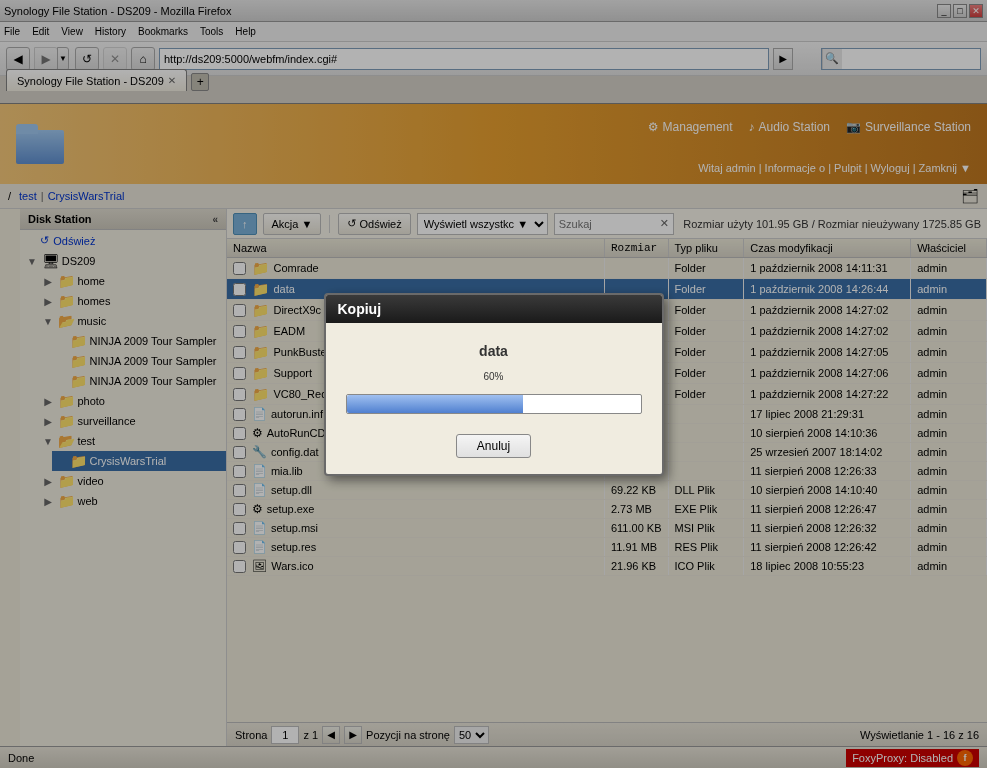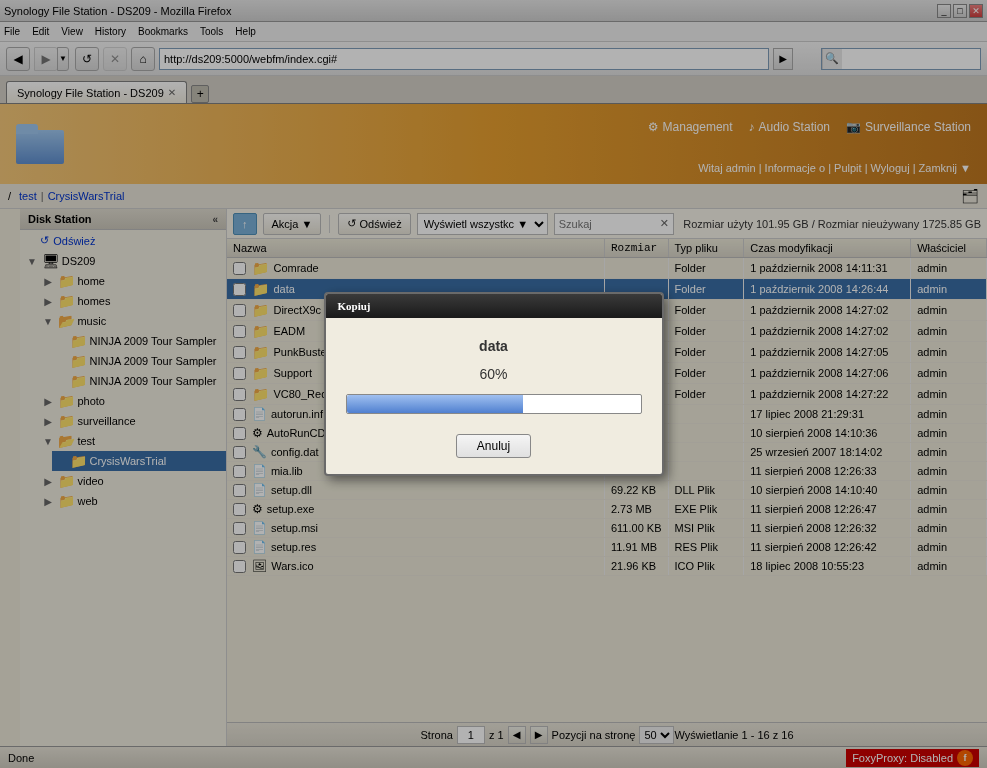--- a/index.html
+++ b/index.html
@@ -70,21 +70,21 @@
     .search-box input {
       border: none; outline: none; font-size: 11px; width: 130px; padding: 0 4px;
     }
     .search-icon-btn { width: 20px; height: 100%; background: #e8e8e8; border-left: 1px solid #ccc; display: flex; align-items: center; justify-content: center; cursor: pointer; font-size: 11px; }
 
     
     .tab-bar {
       background: #d4d0c8;
       display: flex;
       align-items: flex-end;
-      padding: 4px 6px 0;
+      padding: 4px 6px 12px;
       height: 28px;
       border-bottom: 1px solid #808080;
     }
     .tab {
       background: linear-gradient(to bottom, #e8e4d8, #d4d0c4);
       border: 1px solid #808080;
       border-bottom: none;
       padding: 2px 10px;
       font-size: 11px;
       display: flex; align-items: center; gap: 4px;
@@ -250,21 +250,21 @@
     }
     .file-table tr.selected td { background: #3a6ea5; color: white; }
     .file-name-cell { display: flex; align-items: center; gap: 4px; }
     .file-scroll { overflow-y: auto; flex: 1; }
 
     
     .status-bar {
       background: linear-gradient(to bottom, #e8e4d8, #d8d4c8);
       border-top: 1px solid #bbb;
       height: 24px;
-      display: flex; align-items: center; justify-content: center;
+      display: flex; align-items: center; justify-content: space-between;
       padding: 0 8px;
       font-size: 11px;
     }
     .pagination { display: flex; align-items: center; gap: 4px; }
     .page-input { width: 28px; height: 18px; border: 1px solid #bbb; text-align: center; font-size: 11px; }
     .page-nav-btn { width: 18px; height: 18px; background: linear-gradient(to bottom, #f0f0e8, #d8d4c8); border: 1px solid #bbb; font-size: 10px; cursor: pointer; display: flex; align-items: center; justify-content: center; }
     .per-page-select { height: 18px; font-size: 11px; border: 1px solid #bbb; }
 
     
     .browser-status {
@@ -293,31 +293,30 @@
       background: #f0ece0;
       border: 2px solid #6a6a6a;
       border-radius: 4px;
       width: 340px;
       box-shadow: 4px 4px 12px rgba(0,0,0,0.5);
     }
     .modal-title-bar {
       background: linear-gradient(to bottom, #3a3a3a, #1a1a1a);
       color: white;
       padding: 6px 12px;
-      font-size: 11px;
+      font-size: 14px;
       font-weight: bold;
       border-radius: 2px 2px 0 0;
-      font-family: Liberation Serif, serif;
     }
     .modal-body {
       padding: 20px;
       display: flex; flex-direction: column; align-items: center; gap: 12px;
     }
     .modal-filename { font-size: 14px; font-weight: bold; color: #333; }
-    .modal-percent { font-size: 14px; color: #333; text-align: center; }
+    .modal-percent { font-size: 10px; color: #333; text-align: center; }
     .progress-bar-container {
       width: 100%;
       height: 20px;
       border: 1px solid #888;
       background: white;
       position: relative;
       border-radius: 2px;
     }
     .progress-bar-fill {
       height: 100%;

